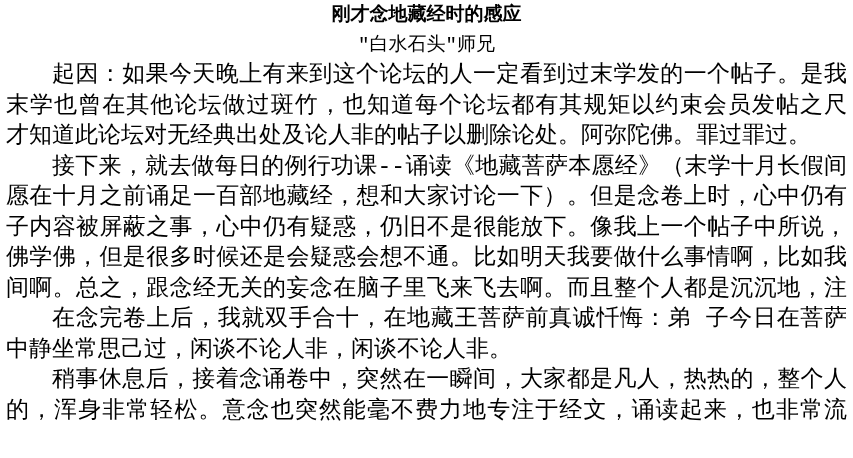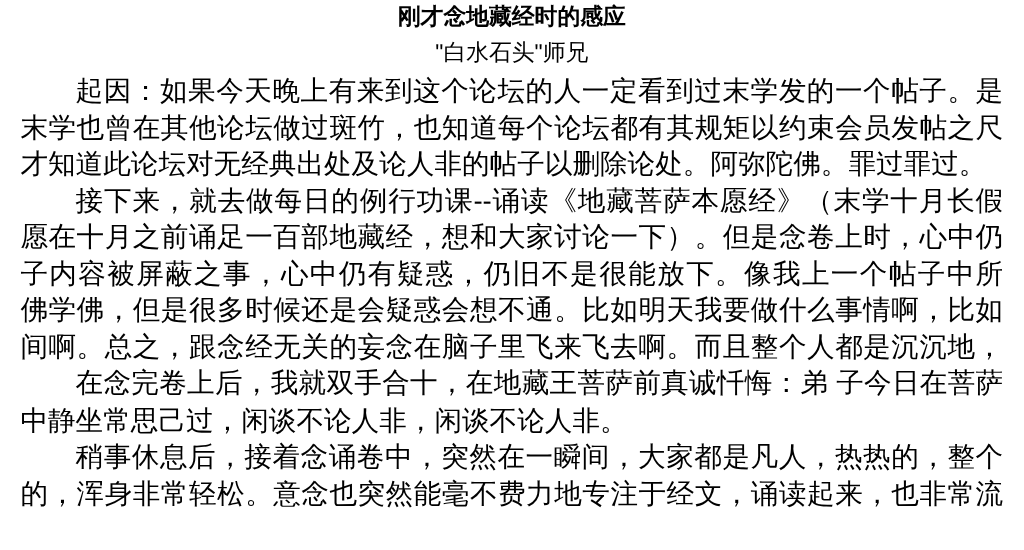--- a/index.html
+++ b/index.html
@@ -6,24 +6,24 @@
     margin: 0;
     padding: 0;
     background: #ffffff;
     color: #000000;
   }
   .page {
     position: relative;
     width: 853px;
     height: 458px;
     box-sizing: border-box;
-    padding: 0 17px;
+    padding: 0 6px;
     overflow: hidden;
     background: #ffffff;
-    font-family: Liberation Sans, sans-serif;
+    font-family: Liberation Mono, monospace;
   }
   .title {
     height: 30px;
     line-height: 30px;
     font-size: 19px;
     font-weight: bold;
     text-align: center;
     white-space: nowrap;
   }
   .subtitle {

